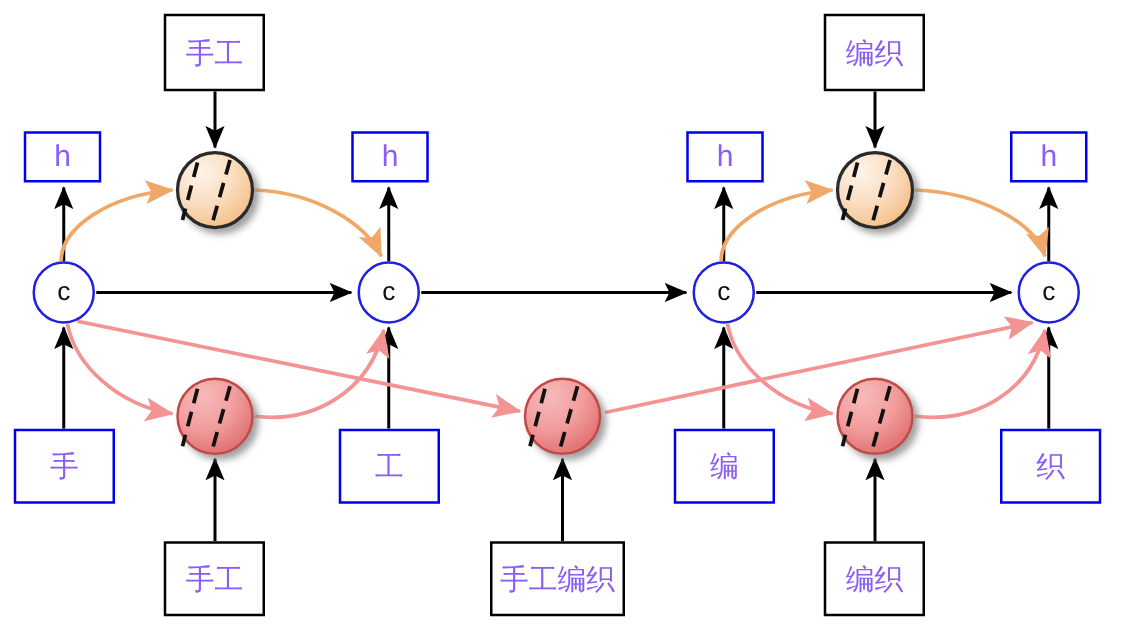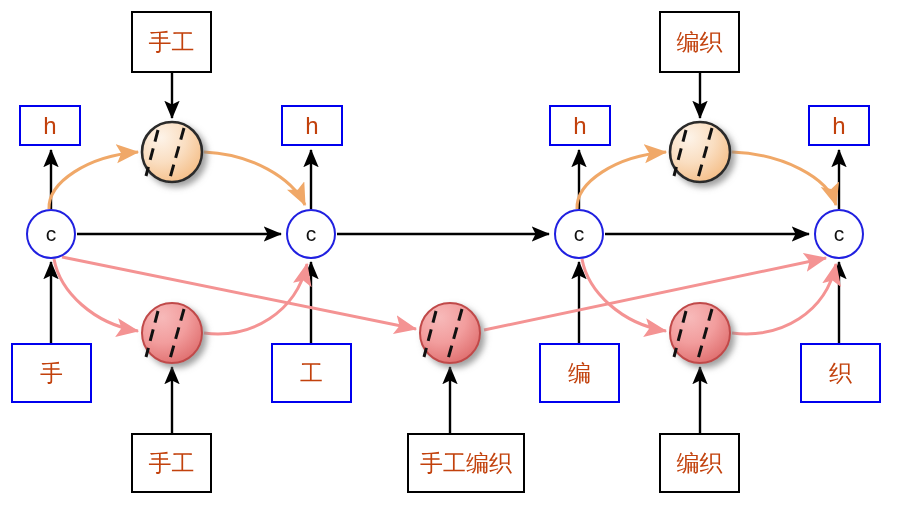--- a/index.html
+++ b/index.html
@@ -2,21 +2,21 @@
 <html><head>
 <meta charset="utf-8">
 <style>
   html,body{margin:0;padding:0;background:#ffffff;}
   body{font-family:"Liberation Sans","DejaVu Sans",sans-serif;}
   #stage{position:relative;width:902px;height:508px;background:#fff;overflow:hidden;}
   svg.layer{position:absolute;left:0;top:0;width:902px;height:508px;}
   .node-box{position:absolute;box-sizing:border-box;display:flex;align-items:center;justify-content:center;background:#ffffff;}
   .box-black{border:2px solid #000000;}
   .box-blue{border:2.5px solid #0000ee;}
-  .box-label{font-size:23px;color:#c2410c;line-height:1;letter-spacing:0px;}
+  .box-label{font-size:23px;color:#8b5cf6;line-height:1;letter-spacing:0px;}
   .box-label.latin{font-size:24px;font-family:"Liberation Sans","DejaVu Sans",sans-serif;}
   .cnode{position:absolute;box-sizing:border-box;border:2.2px solid #2020e0;border-radius:50%;background:#ffffff;display:flex;align-items:center;justify-content:center;}
   .cnode span{font-size:21px;color:#111;}
 </style>
 </head>
 <body>
 
 <div id="stage">
 
   <svg class="layer" viewBox="0 0 902 508">
@@ -170,20 +170,20 @@
   <div class="node-box box-black" style="left:131px;top:11px;width:81px;height:62px;">
     <span class="box-label">手工</span>
   </div>
   <div class="node-box box-black" style="left:659px;top:11px;width:81px;height:62px;">
     <span class="box-label">编织</span>
   </div>
 
   <div class="node-box box-black" style="left:131px;top:433px;width:81px;height:60px;">
     <span class="box-label">手工</span>
   </div>
-  <div class="node-box box-black" style="left:392px;top:433px;width:118px;height:60px;margin-left:15px;">
+  <div class="node-box box-black" style="left:392px;top:433px;width:108px;height:60px;">
     <span class="box-label">手工编织</span>
   </div>
   <div class="node-box box-black" style="left:659px;top:433px;width:81px;height:60px;">
     <span class="box-label">编织</span>
   </div>
 
 </div>
 
 </body></html>

